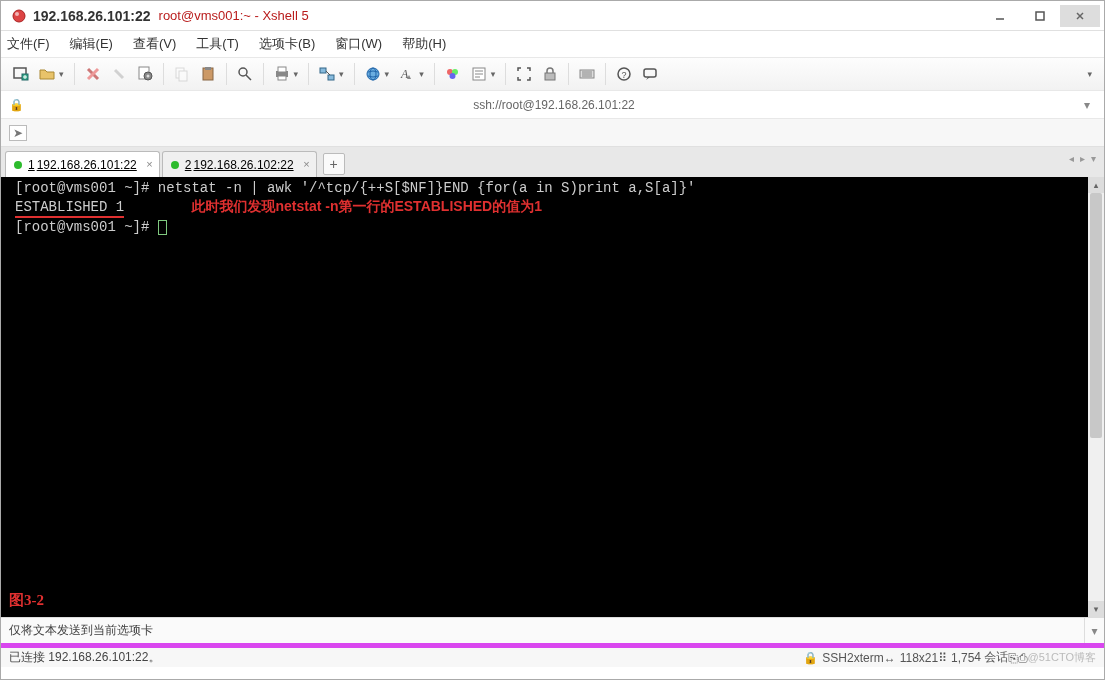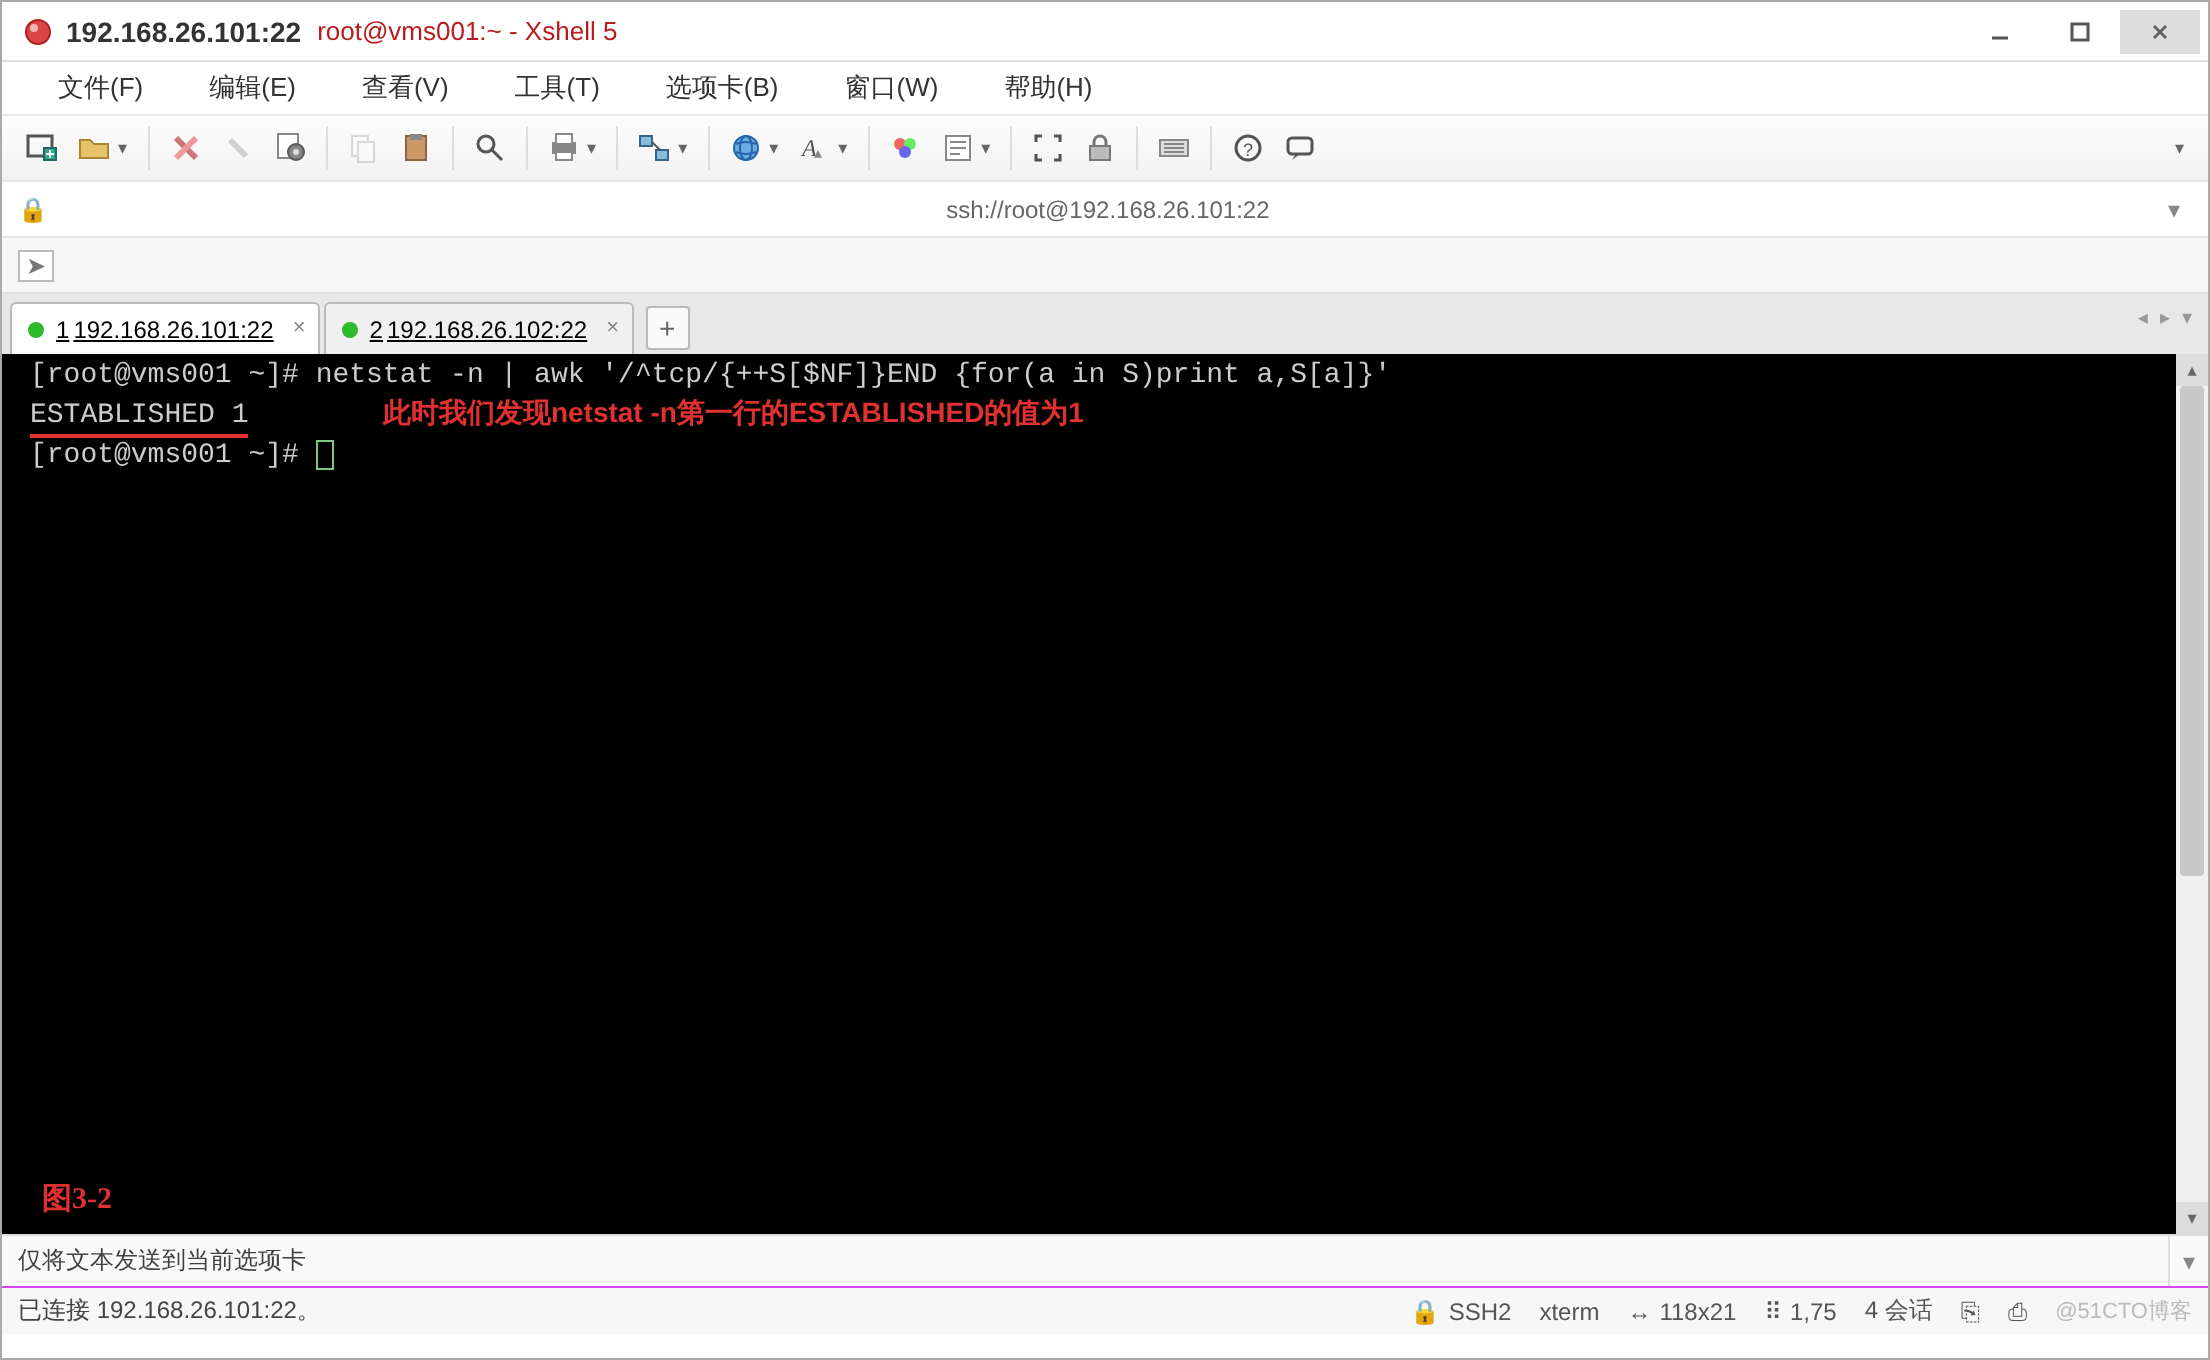--- a/index.html
+++ b/index.html
@@ -8,21 +8,21 @@
 
 .titlebar { height: 30px; display: flex; align-items: center; background: #fff; border-bottom: 1px solid #e0e0e0; padding: 0 4px; }
 .titlebar .icon { width: 16px; height: 16px; margin: 0 6px; }
 .titlebar .title-main { font-weight: bold; font-size: 14px; color: #333; margin-right: 8px; }
 .titlebar .title-sub { color: #b91c1c; font-size: 13px; }
 .titlebar .spacer { flex: 1; }
 .winbtn { width: 40px; height: 22px; display: flex; align-items: center; justify-content: center; color: #666; }
 .winbtn.close { background: #ddd; }
 
 
-.menubar { height: 26px; display: flex; align-items: center; padding: 0 22px; gap: 21px; color: #333; font-size: 13px; }
+.menubar { height: 26px; display: flex; align-items: center; padding: 0 0; gap: 8px; color: #333; font-size: 13px; }
 .menubar .menu-item { padding: 2px 6px; cursor: default; }
 
 
 .toolbar { height: 34px; display: flex; align-items: center; padding: 0 8px; gap: 2px; border-top: 1px solid #e8e8e8; border-bottom: 1px solid #e8e8e8; background: linear-gradient(#fdfdfd,#f2f2f2); }
 .tbtn { width: 24px; height: 24px; display: flex; align-items: center; justify-content: center; color: #555; position: relative; }
 .tbtn svg { width: 18px; height: 18px; }
 .tsep { width: 1px; height: 22px; background: #ddd; margin: 0 4px; }
 .tool-drop { font-size: 9px; color: #666; margin-left: -2px; margin-right: 4px; }
 
 
@@ -50,33 +50,33 @@
 .tab-nav span { padding: 0 2px; }
 
 
 .term-wrap { position: relative; background: #000; height: 440px; display: flex; }
 .term { flex: 1; padding: 2px 4px; font-family: "Courier New", monospace; font-size: 14px; line-height: 18px; color: #ccc; white-space: pre; overflow: hidden; margin-left: 10px; }
 .term .prompt-user { color: #ccc; }
 .term .cmd { color: #ccc; }
 .underline-red { border-bottom: 2px solid #e03030; display: inline-block; }
 .annotation { color: #e03030; font-family: "Microsoft YaHei", sans-serif; font-size: 14px; font-weight: bold; }
 .cursor { display: inline-block; width: 9px; height: 15px; border: 1px solid #7fc97f; vertical-align: middle; }
-.fig-label { position: absolute; left: 20px; bottom: 8px; color: #e03030; font-weight: bold; font-family: "Microsoft YaHei"; font-size: 15px; }
+.fig-label { position: absolute; left: 8px; bottom: 8px; color: #e03030; font-weight: bold; font-family: "Microsoft YaHei"; font-size: 15px; }
 .scroll-v { width: 16px; background: #e8e8e8; display: flex; flex-direction: column; }
 .scroll-v .sv-btn { height: 16px; background: #ddd; display:flex; align-items:center; justify-content:center; font-size:9px; color:#666;}
 .scroll-v .sv-track { flex: 1; background: #f0f0f0; position: relative; }
 .scroll-v .sv-thumb { position: absolute; left: 2px; right: 2px; top: 0; height: 60%; background: #c8c8c8; border-radius: 2px; }
 
 
 .sendbar { height: 26px; display: flex; align-items: center; border-top: 1px solid #ddd; background: #fafafa; }
 .sendbar .send-text { flex: 1; padding: 0 8px; color: #404040; font-size: 12px; }
 .sendbar .send-dd { width: 20px; text-align: center; color: #888; border-left: 1px solid #ddd; height: 100%; display:flex; align-items:center; justify-content:center; }
 
 
-.statusbar { height: 24px; display: flex; align-items: center; padding: 0 8px; border-top: 1px solid #d946ef; font-size: 12px; color: #444; background: #f7f7f7; gap: 14px; }
+.statusbar { height: 24px; display: flex; align-items: center; padding: 0 8px; border-top: 5px solid #d946ef; font-size: 12px; color: #444; background: #f7f7f7; }
 .statusbar .st-left { flex: 1; }
 .statusbar .st-item { display: flex; align-items: center; gap: 4px; color: #555; }
 .watermark { color: #bbb; font-size: 11px; }
 </style>
 </head>
 <body>
 
 <div class="titlebar">
   <svg class="icon" viewBox="0 0 16 16">
       <circle cx="8" cy="8" r="6" fill="#d44" stroke="#a22"></circle>

